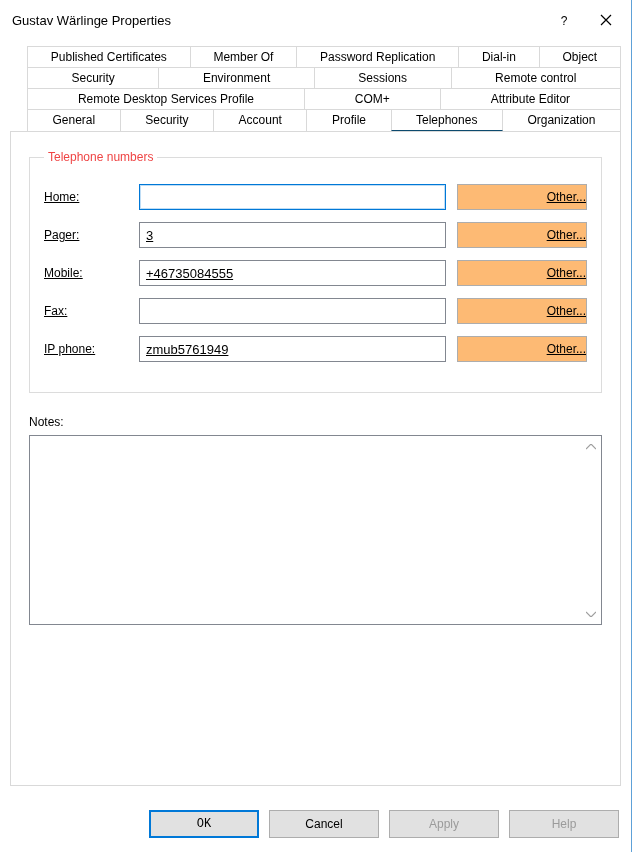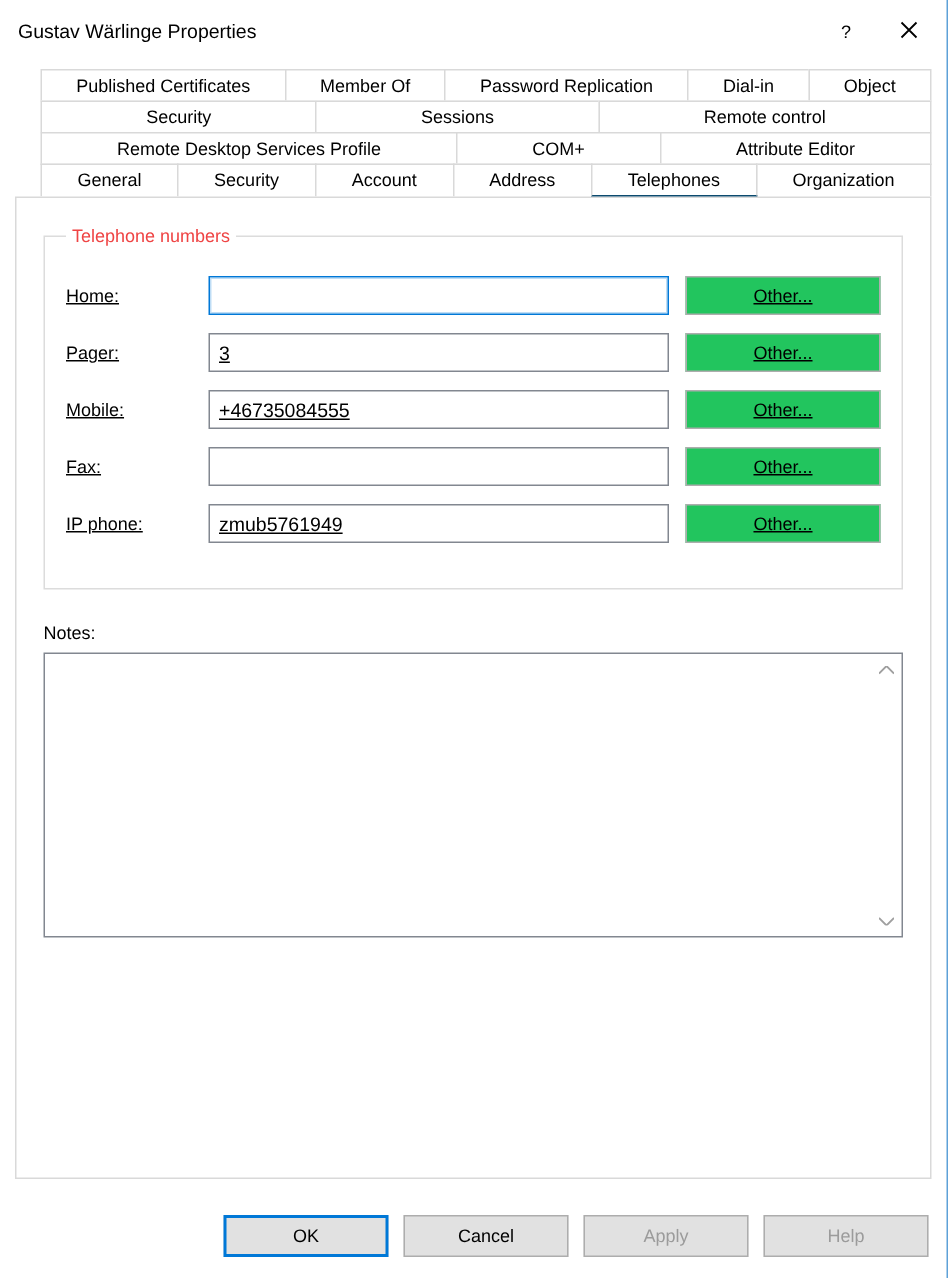--- a/index.html
+++ b/index.html
@@ -16,30 +16,30 @@
     .tab.row-upper { border-bottom: 1px solid #d9d9d9; margin-bottom: -1px; }
     .tabrow .tab { flex: 1 1 auto; }
     .tab.active { background: #fff; border-bottom: 1px solid #0c4a6e; position: relative; z-index: 2; }
     .tabpanel { border: 1px solid #d9d9d9; background: #fff; flex: 1; padding: 18px 18px 14px 18px; position: relative; }
     fieldset.group { border: 1px solid #dcdcdc; padding: 14px 14px 18px 14px; margin: 0 0 16px 0; }
     fieldset.group legend { padding: 0 4px; color: #ef4444; margin-top: 40px; }
     .formrow { display: flex; align-items: center; margin: 6px 0 12px 0; gap: 11px; text-decoration: underline; }
     .formrow label { width: 84px; color: #000; }
     .formrow input[type=text] { flex: 1; height: 26px; border: 1px solid #828790; padding: 2px 6px; font-size: 13px; outline: none; background: #fff; }
     .formrow input.focused { border: 1px solid #0078d7; box-shadow: inset 0 0 0 1px rgba(0,120,215,0.25); }
-    .other-btn { width: 130px; height: 26px; background: #22c55e; border: 1px solid #adadad; color: #000; text-align: center; padding: 0; }
+    .other-btn { width: 130px; height: 26px; background: #fdba74; border: 1px solid #adadad; color: #000; text-align: right; padding: 0; }
     .notes-section { display: flex; flex-direction: column; flex: 1; }
     .notes-label { margin: 6px 0; color: #000000; }
     .notes-box { position: relative; flex: 1; border: 1px solid #828790; background: #fff; min-height: 190px; padding: 4px 22px 4px 6px; }
     .scroll-up, .scroll-down { position: absolute; right: 2px; width: 17px; height: 17px; display: flex; align-items: center; justify-content: center; color: #9f9f9f; }
     .scroll-up { top: 2px; }
     .scroll-down { bottom: 2px; }
     .footer { height: 56px; display: flex; align-items: center; justify-content: flex-end; gap: 10px; padding: 0 12px; border-top: 0; }
     .footer button { width: 110px; height: 28px; border: 1px solid #adadad; background: #e1e1e1; color: #000; }
-    .footer button.default { border: 2px solid #0078d7; background: #e1e1e1; }
+    .footer button.default { border: 2px solid #0078d7; background: #e1e1e1; font-family: Liberation Mono, monospace; }
     .footer button.disabled { color: #9b9b9b; }
     svg { display: block; }
   </style>
 </head>
 <body>
 
 <div class="window">
 
   <div class="titlebar">
     <div class="title">Gustav Wärlinge Properties</div>
@@ -60,33 +60,34 @@
     <div class="tabstrip">
       <div class="tabrow">
         <div class="tab row-upper">Published Certificates</div>
         <div class="tab row-upper">Member Of</div>
         <div class="tab row-upper">Password Replication</div>
         <div class="tab row-upper">Dial-in</div>
         <div class="tab row-upper">Object</div>
       </div>
       <div class="tabrow">
         <div class="tab row-upper">Security</div>
+        <div class="tab row-upper">Environment</div>
         <div class="tab row-upper">Sessions</div>
         <div class="tab row-upper">Remote control</div>
       </div>
       <div class="tabrow">
         <div class="tab row-upper">Remote Desktop Services Profile</div>
         <div class="tab row-upper">COM+</div>
         <div class="tab row-upper">Attribute Editor</div>
       </div>
       <div class="tabrow">
         <div class="tab">General</div>
         <div class="tab">Security</div>
         <div class="tab">Account</div>
-        <div class="tab">Address</div>
+        <div class="tab">Profile</div>
         <div class="tab active">Telephones</div>
         <div class="tab">Organization</div>
       </div>
     </div>
 
     <div class="tabpanel">
 
       <fieldset class="group">
         <legend>Telephone numbers</legend>
 

